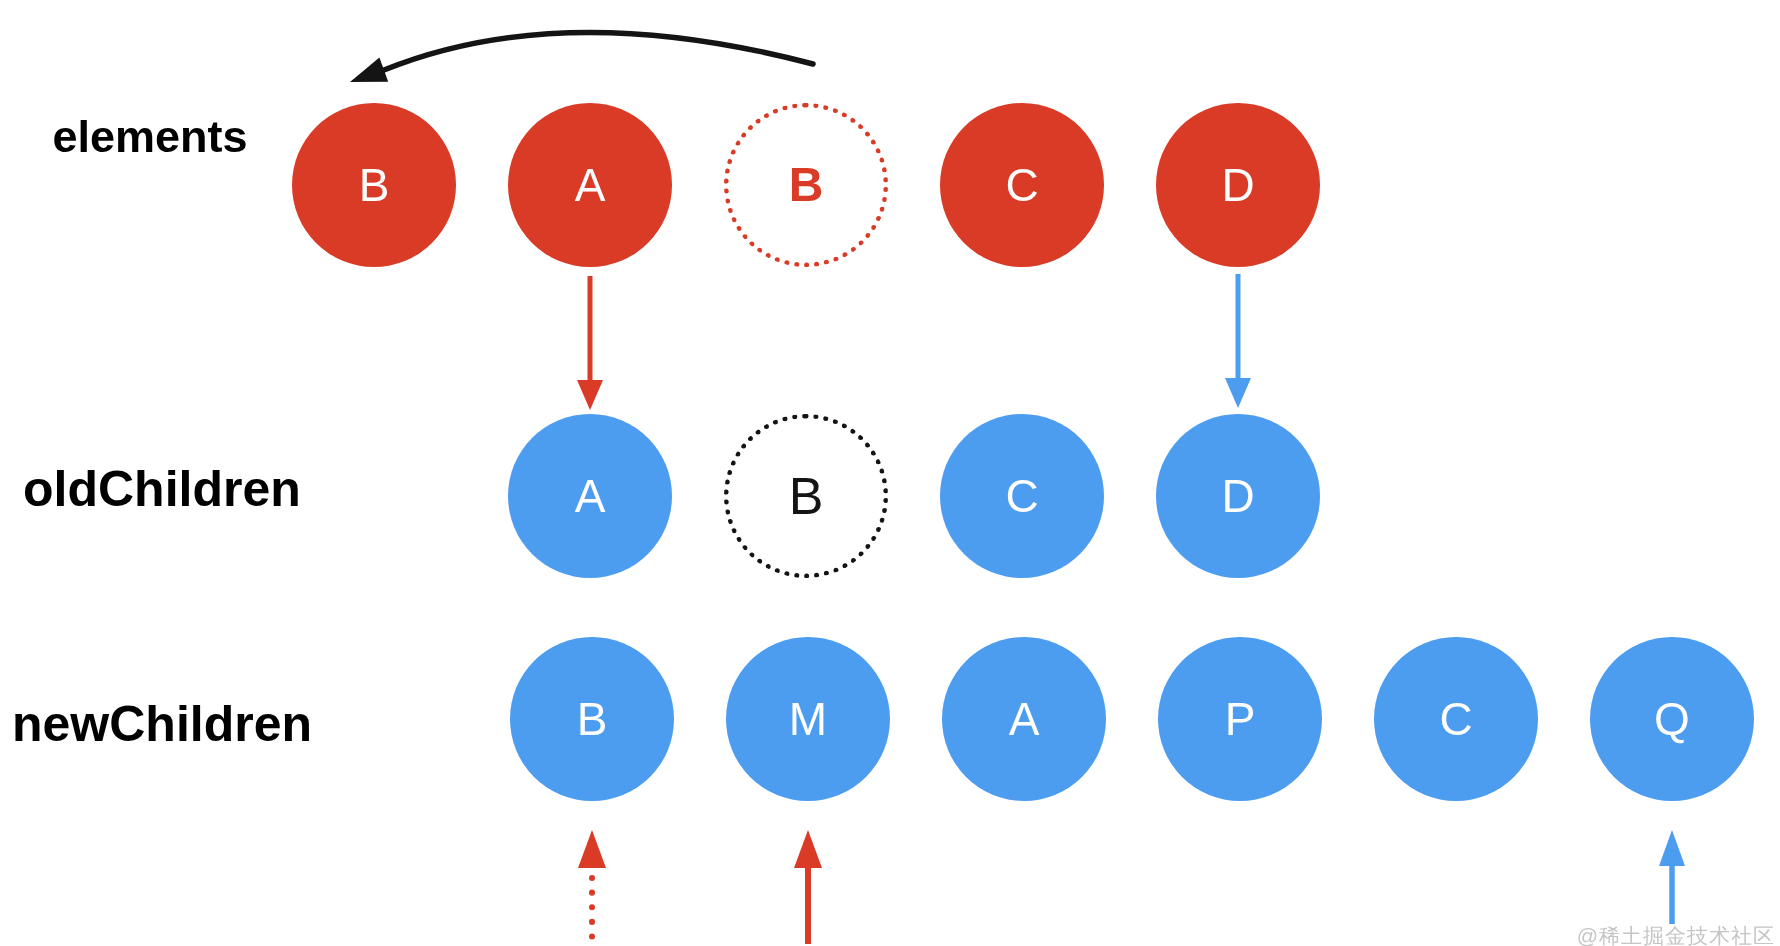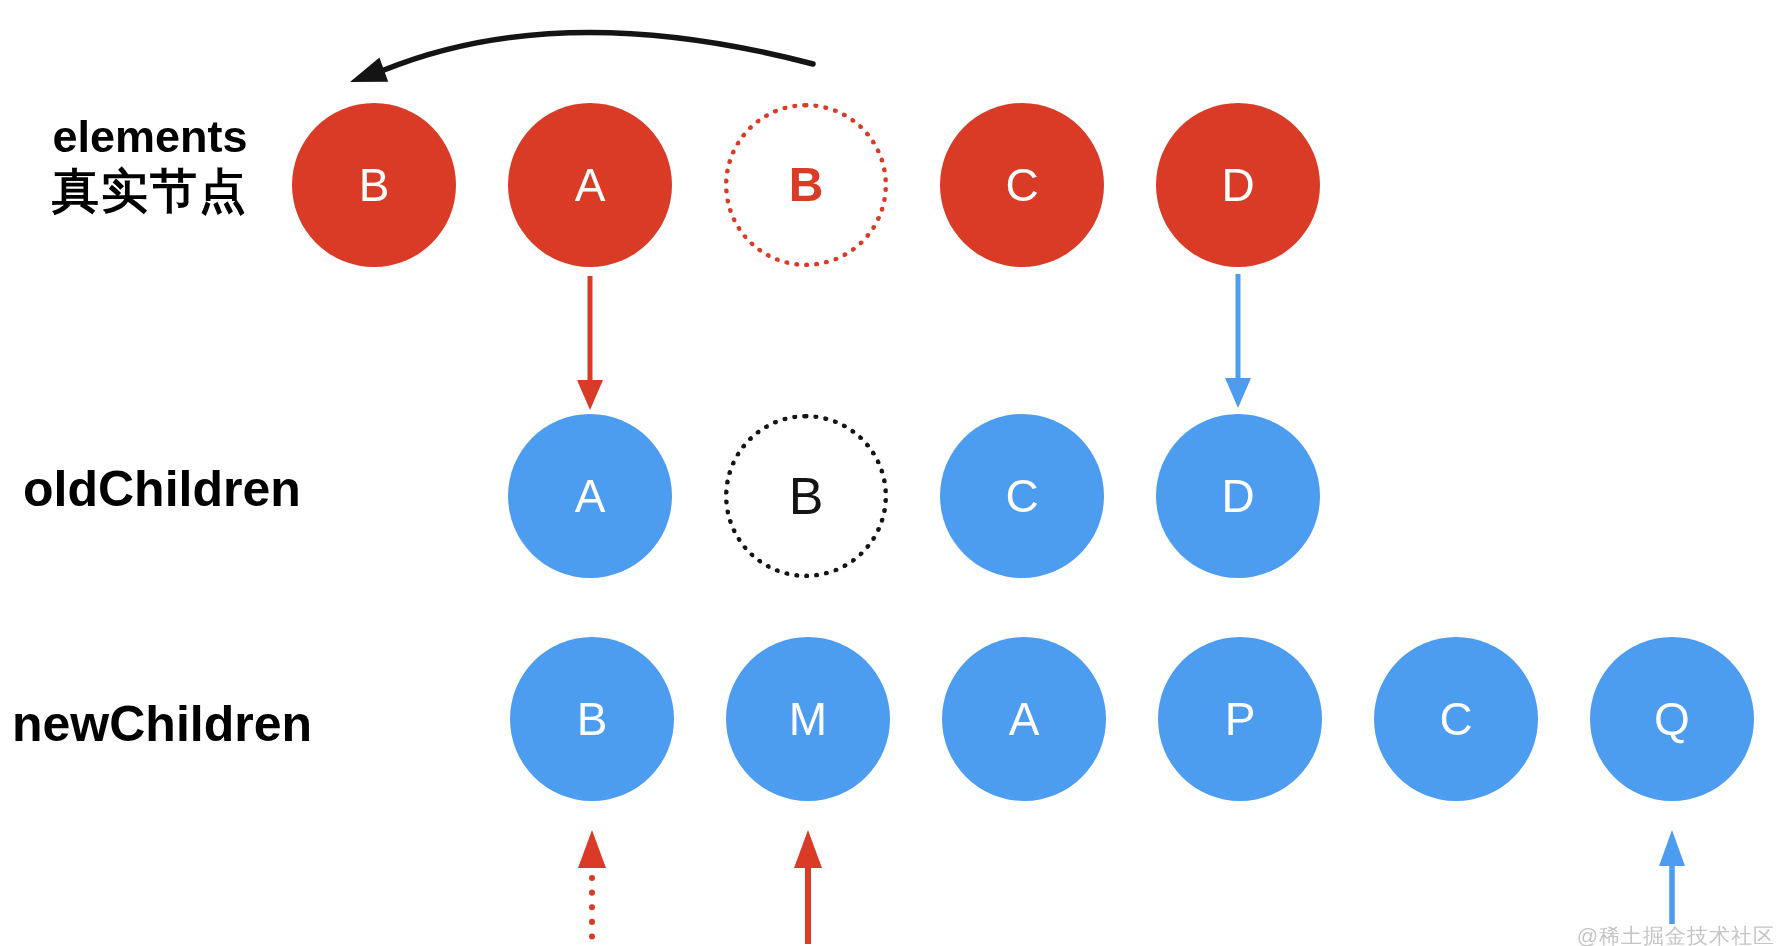--- a/index.html
+++ b/index.html
@@ -71,21 +71,20 @@
     </g>
 
     <g>
       <polygon points="1672,818 1659,854 1685,854" class="fill-blue"></polygon>
       <line x1="1672" y1="848" x2="1672" y2="912" class="stroke-blue" stroke-width="5.5"></line>
     </g>
   </svg>
 
   <div class="label" id="label-elements">
     <div>elements</div>
-    <div class="zh">真实节点</div>
   </div>
   <div class="label" id="label-new">newChildren</div>
   <div class="label" id="label-old">oldChildren</div>
 
   <div id="row-elements">
       <div class="node solid-red" style="left: 292px; top: 91px;">
         <span>B</span>
       </div>
       <div class="node solid-red" style="left: 508px; top: 91px;">
         <span>A</span>

